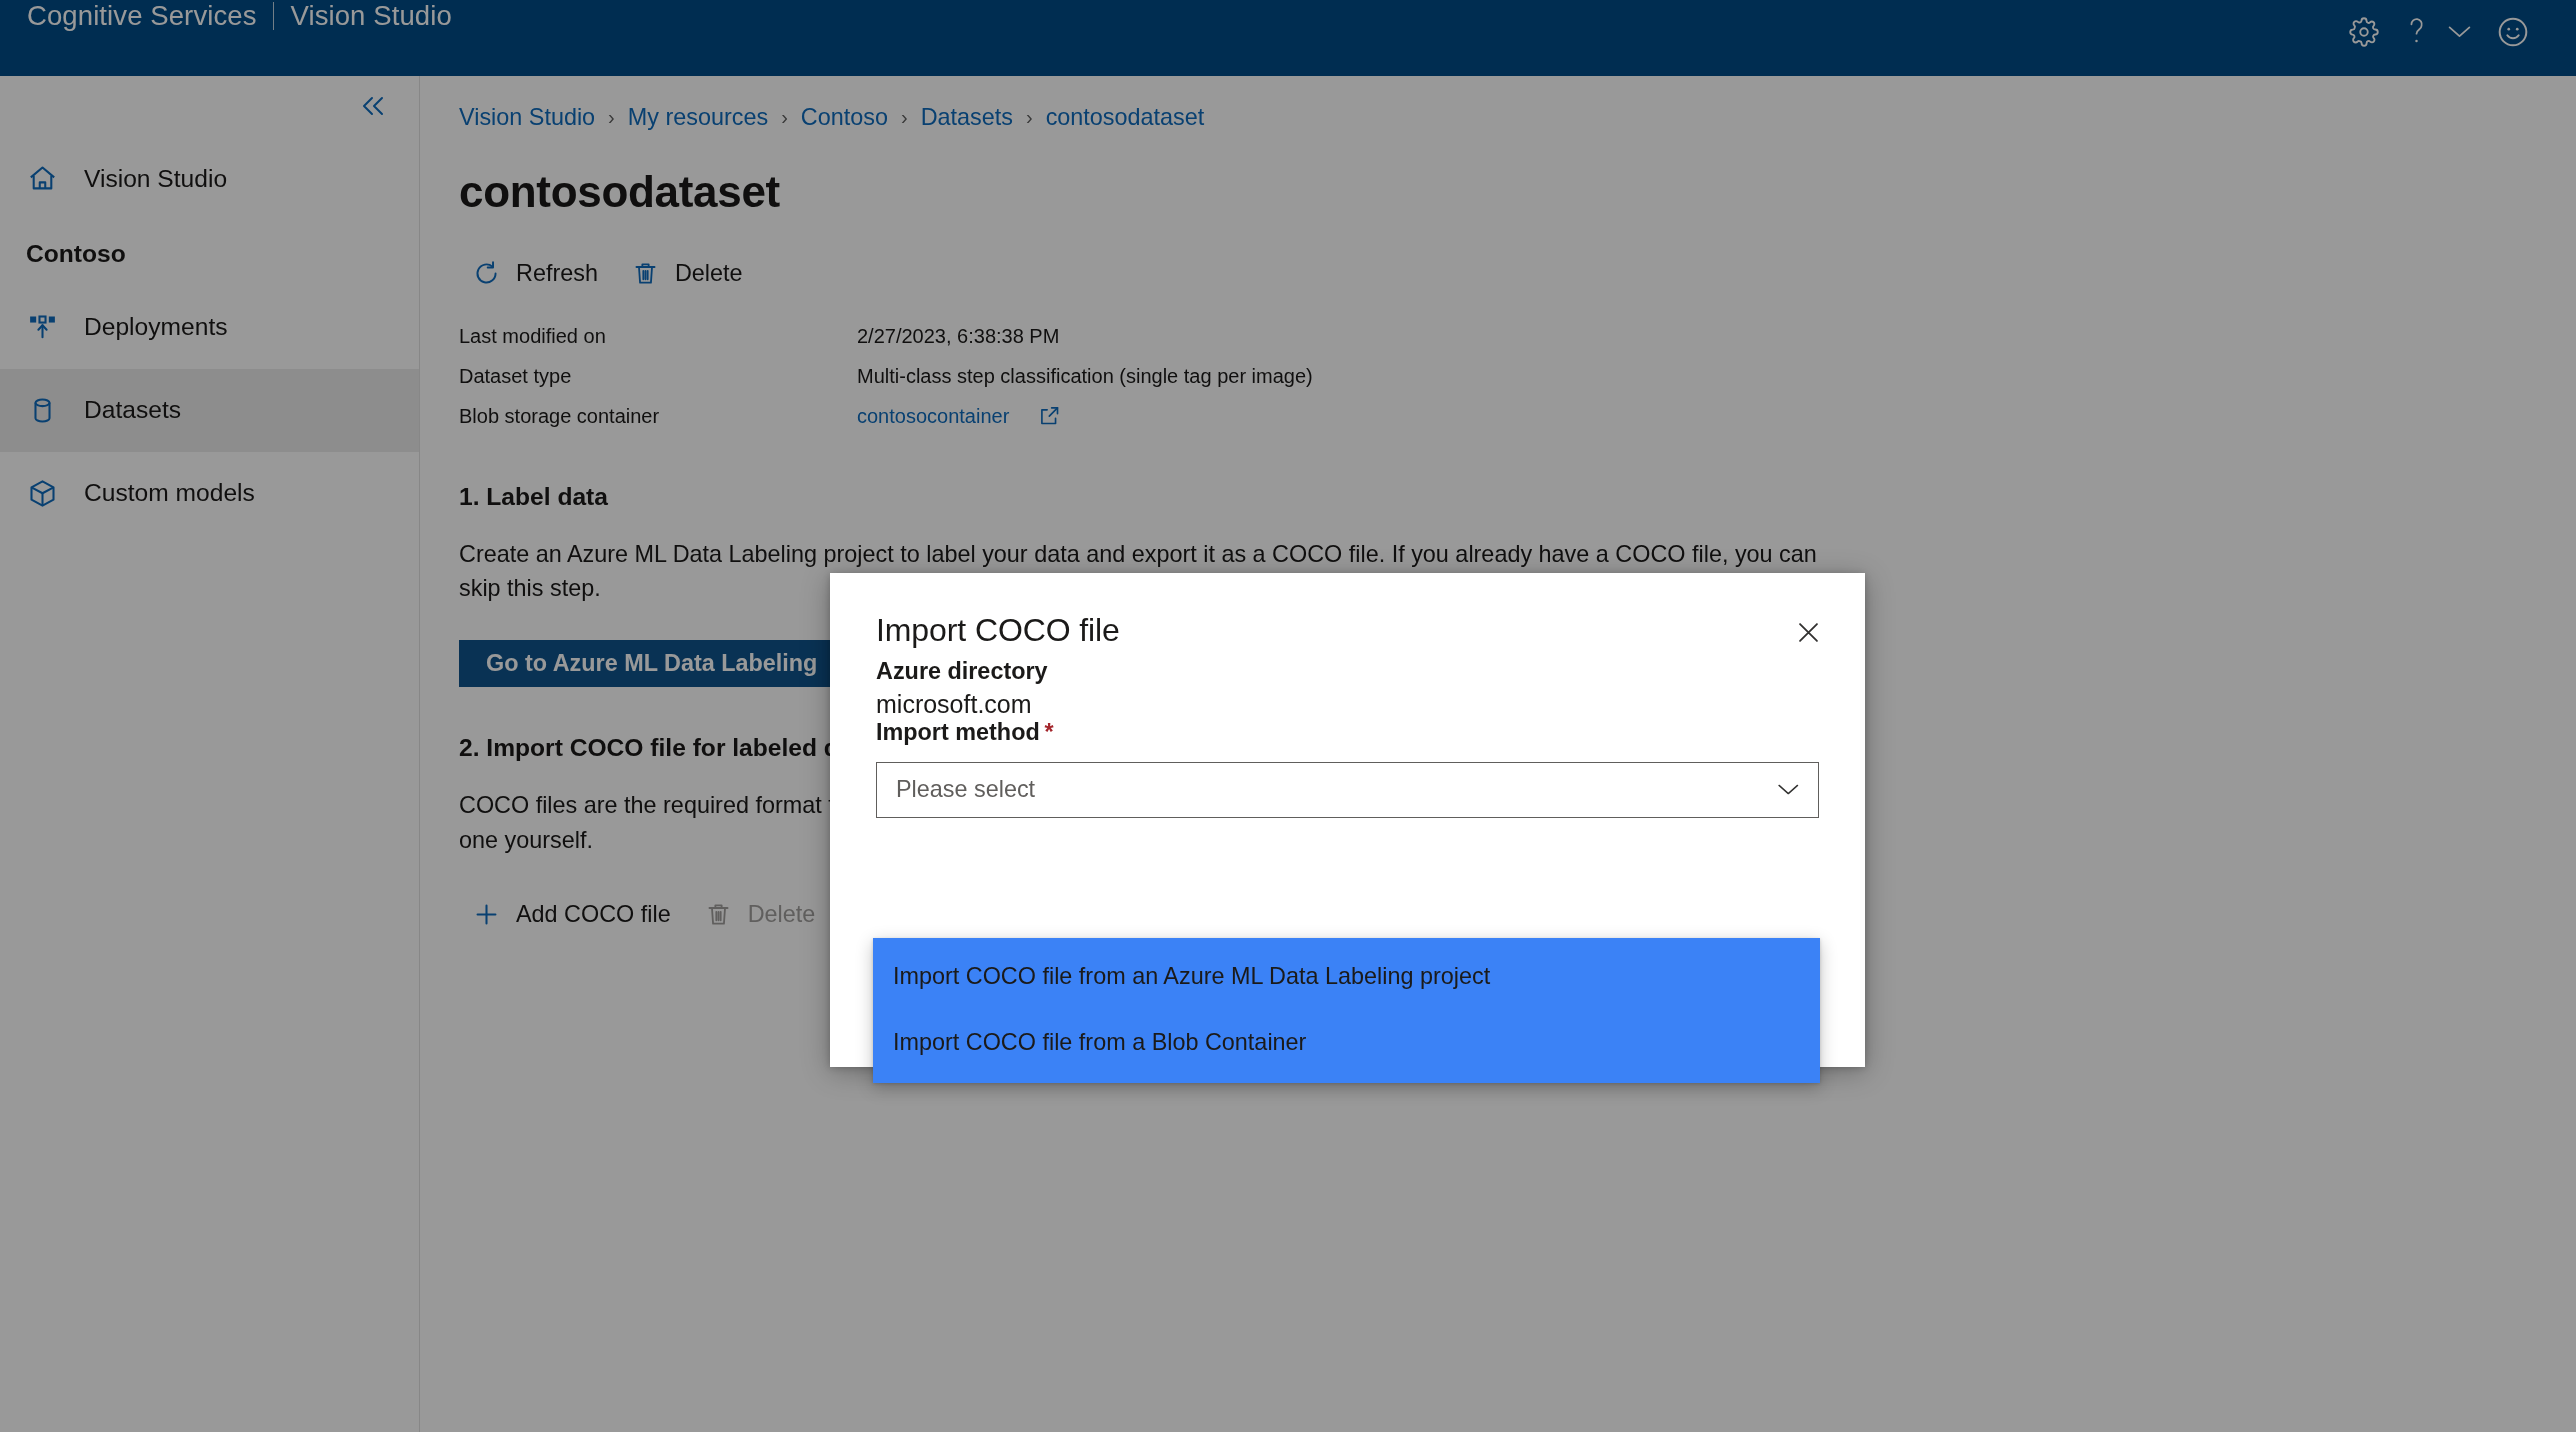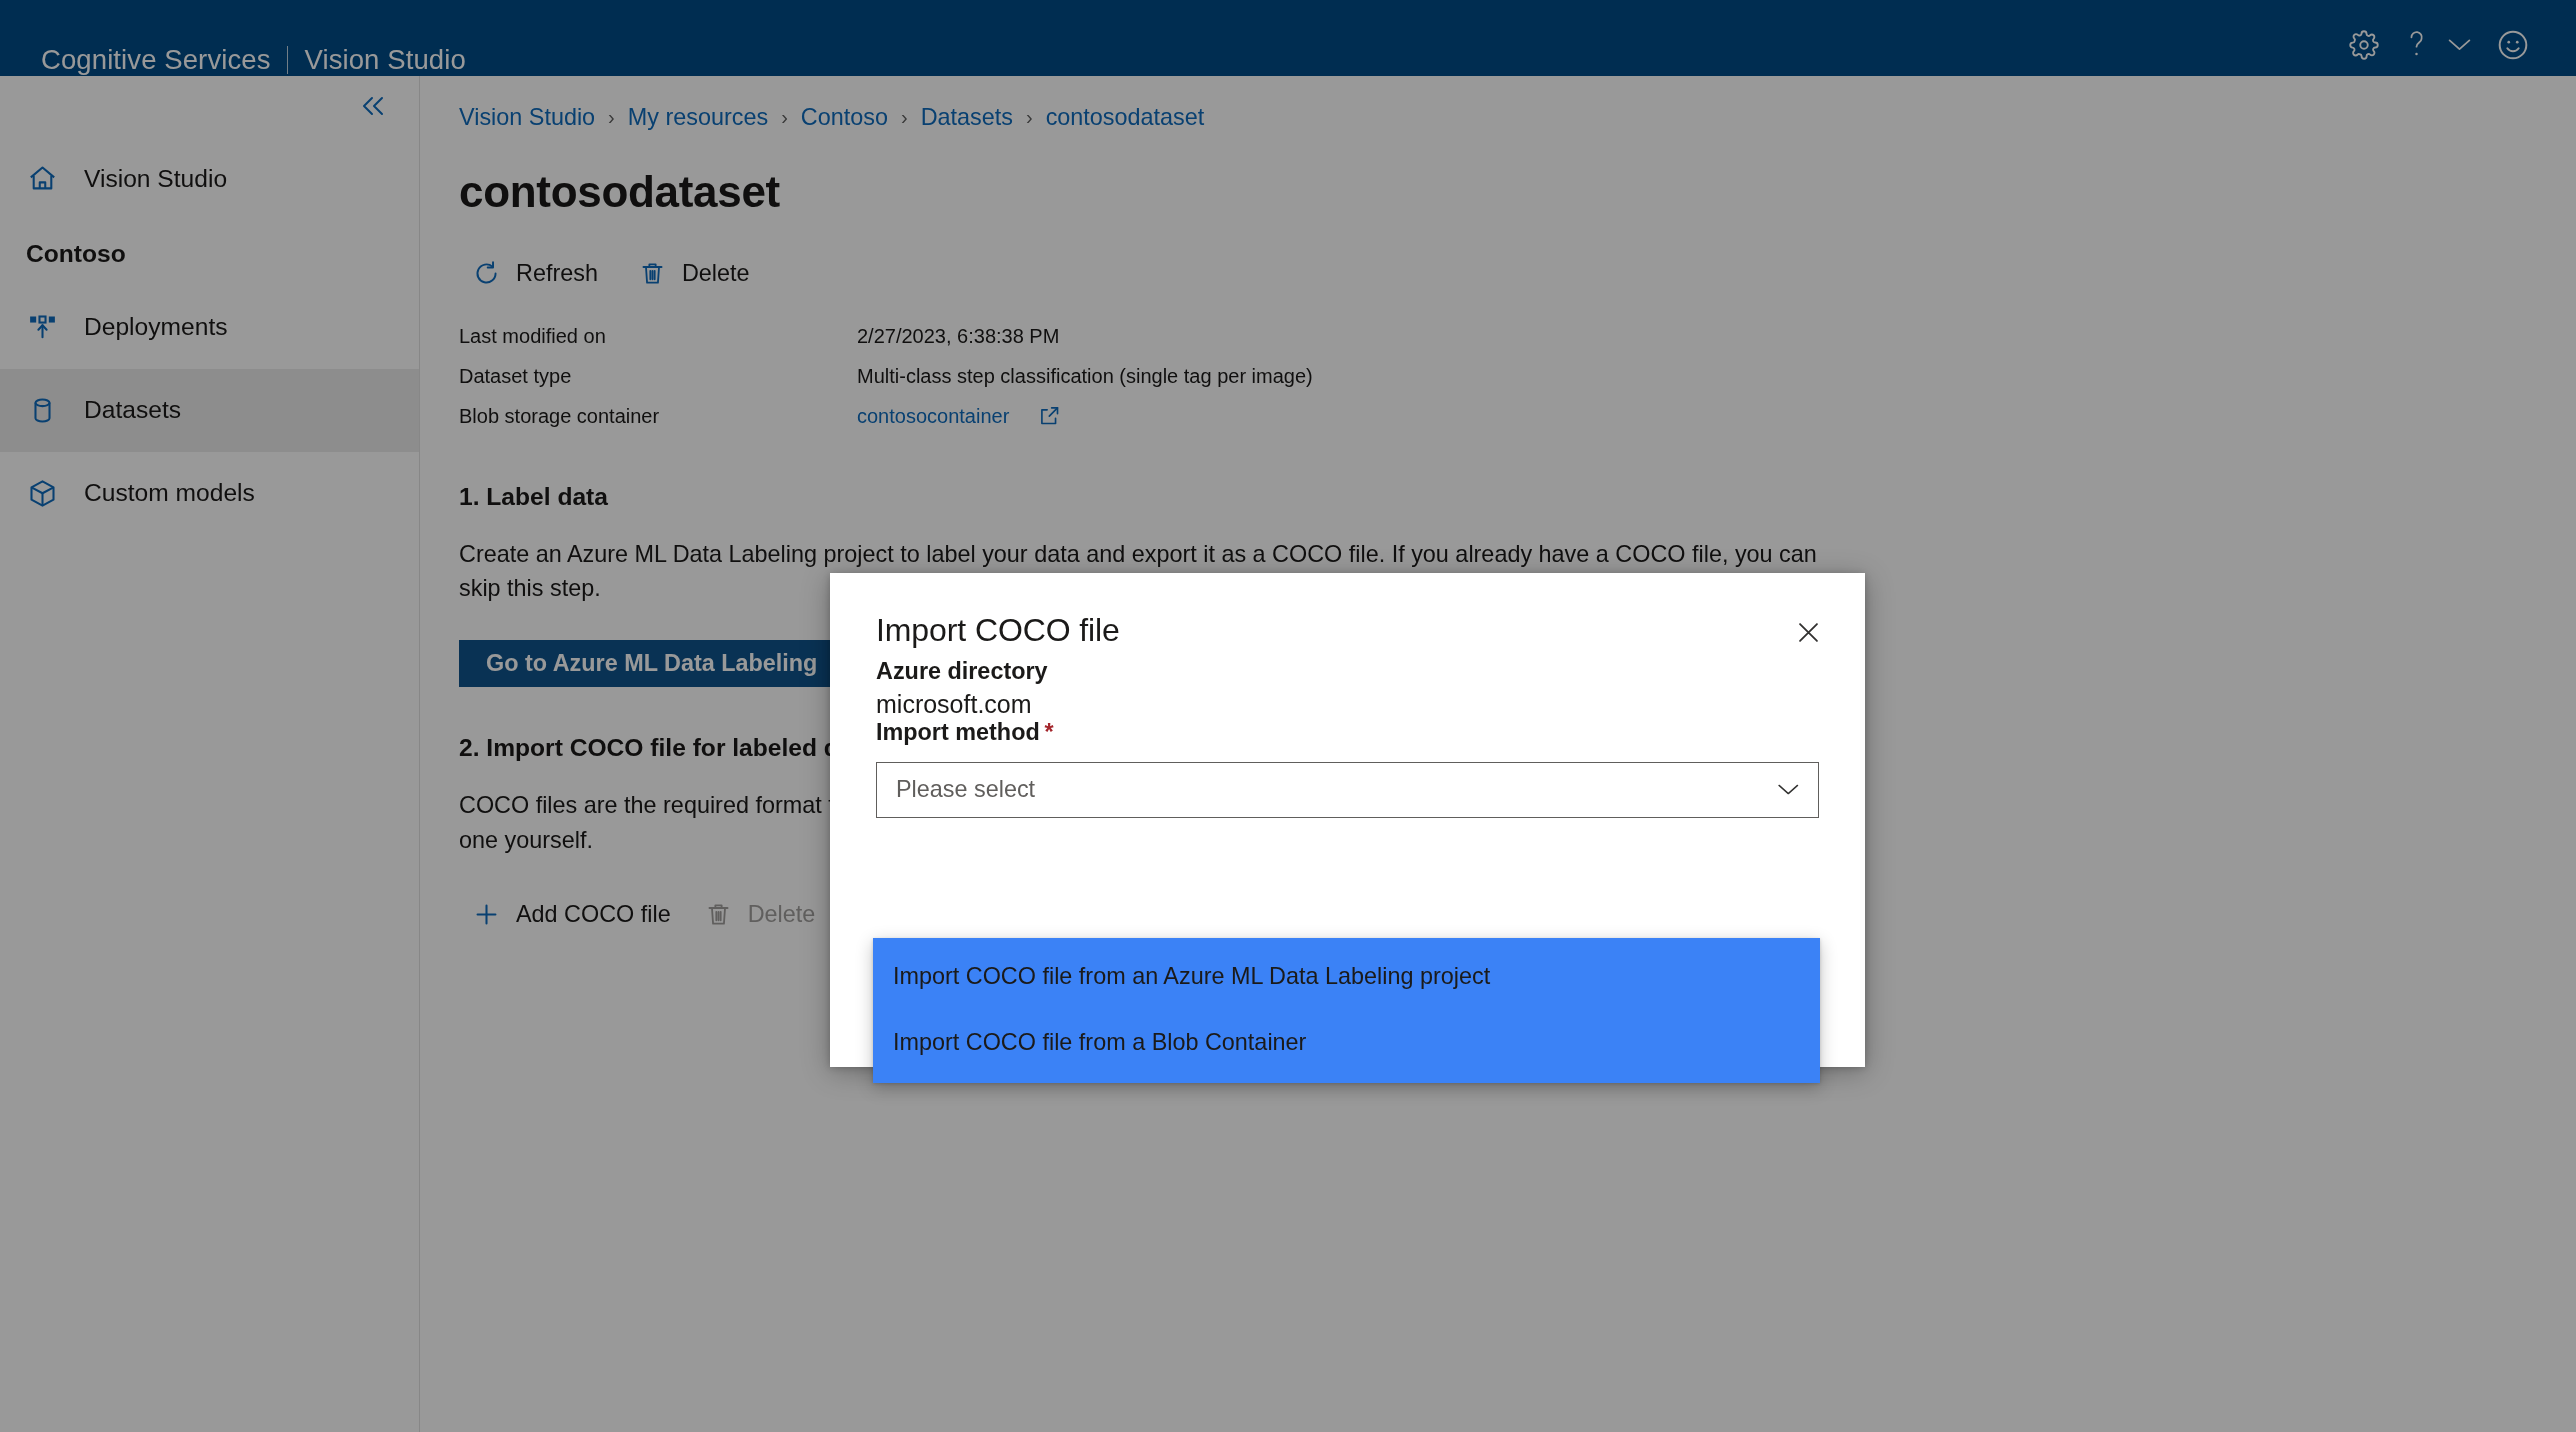--- a/index.html
+++ b/index.html
@@ -18,23 +18,23 @@
   }
 
   
   .topnav {
     position: absolute;
     top: 0; left: 0;
     width: 2576px;
     height: 76px;
     background: #004C87;
     display: flex;
-    align-items: flex-end;
-    box-sizing: border-box;
-    padding: 0 32px 0 41px;
+    align-items: flex-start;
+    box-sizing: border-box;
+    padding: 0 32px 0 27px;
     z-index: 5;
   }
   .brand {
     display: flex;
     align-items: center;
     color: #ffffff;
     font-size: 27.5px;
     letter-spacing: 0.1px;
     white-space: nowrap;
   }
@@ -151,21 +151,21 @@
     font-weight: 700;
     color: #1b1a19;
     margin: 36px 0 0 0;
     letter-spacing: -0.3px;
   }
 
   .cmdbar {
     display: flex;
     align-items: center;
     margin-top: 33px;
-    gap: 7px;
+    gap: 0;
   }
   .cmd {
     display: flex;
     align-items: center;
     font-size: 23.4px;
     color: #1b1a19;
     cursor: pointer;
     padding: 9.4px 20px 9.4px 13px;
   }
   .cmd .cmd-ico {

